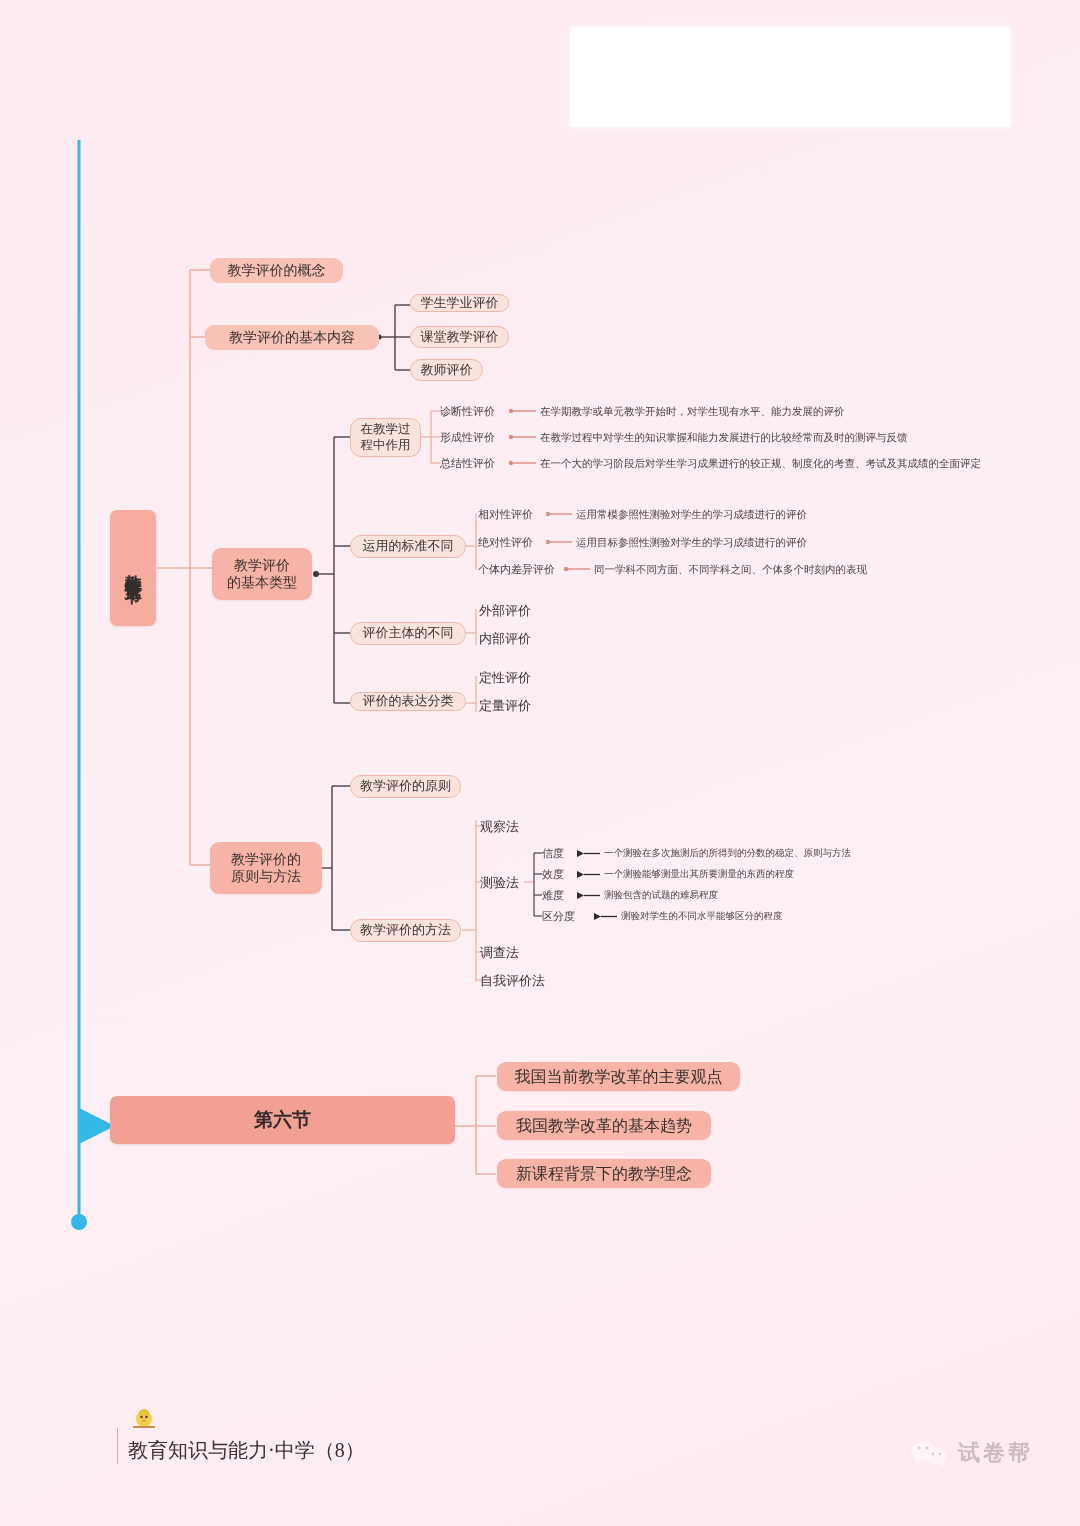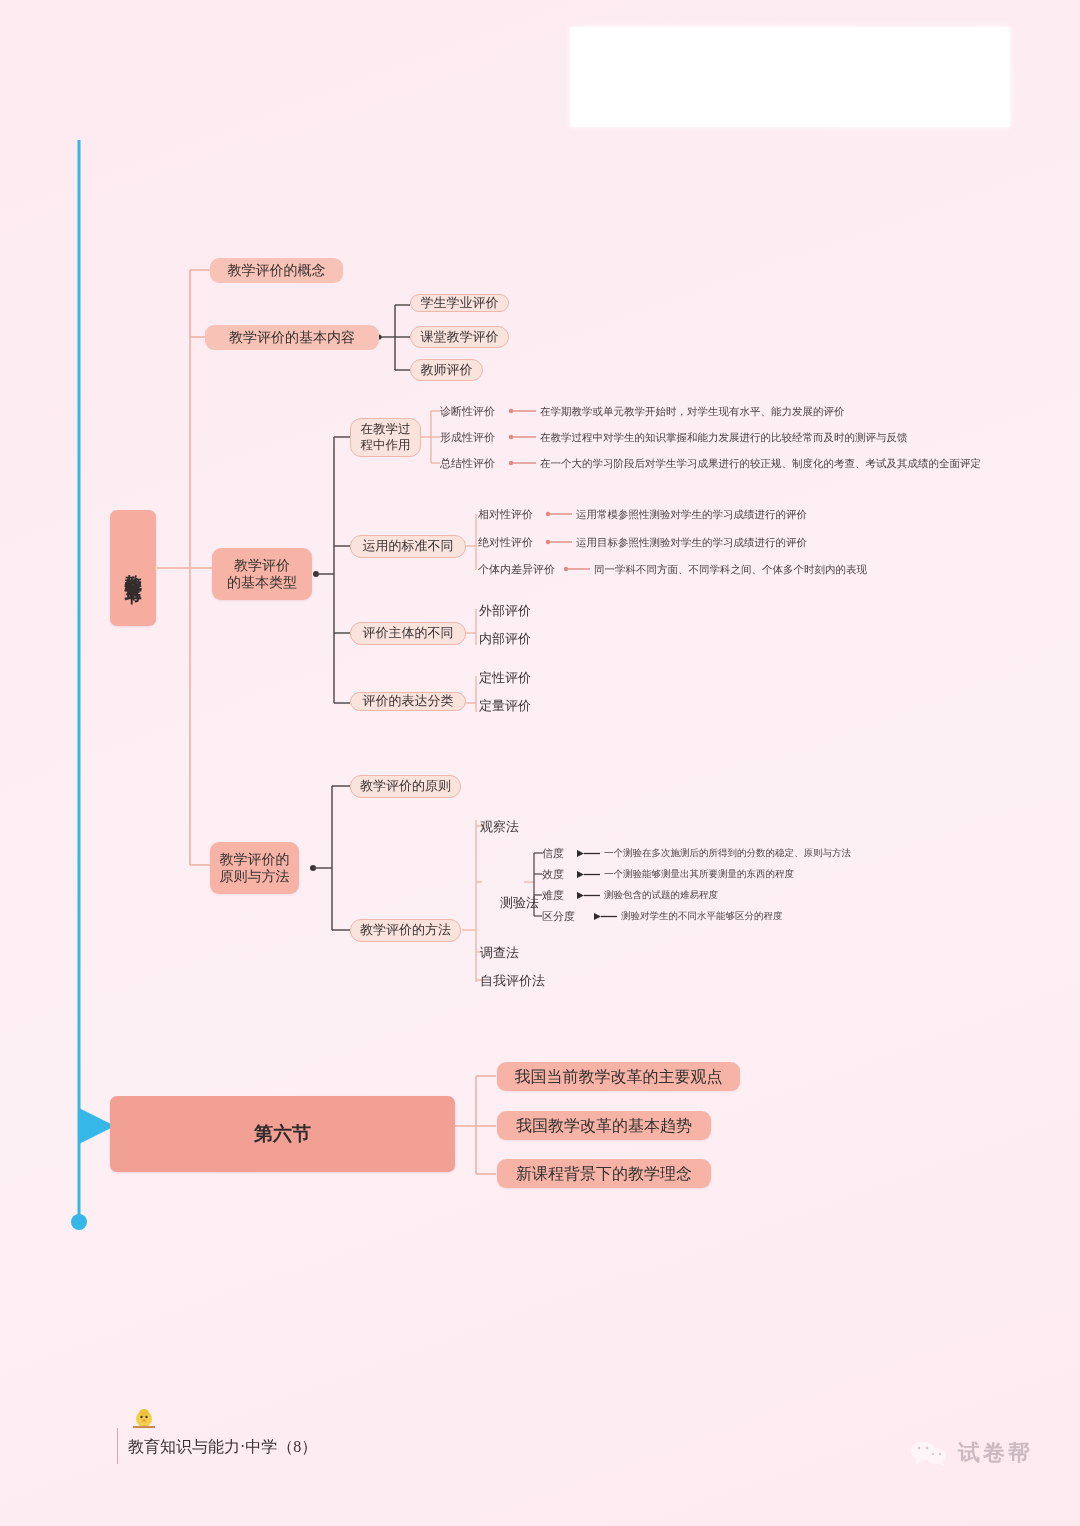--- a/index.html
+++ b/index.html
@@ -123,21 +123,21 @@
   .blank-box {
     position: absolute;
     background: #ffffff;
     border-radius: 2px;
     box-shadow: 0 0 6px rgba(255,255,255,.9);
   }
   
   .footer-text {
     position: absolute;
     font-family: "Liberation Serif", "DejaVu Serif", serif;
-    font-size: 16px;
+    font-size: 20px;
     color: #3a3032;
     white-space: nowrap;
   }
   .footer-rule {
     position: absolute;
     width: 1px;
     background: #cfa9b4;
   }
   .chick {
     position: absolute;
@@ -316,50 +316,50 @@
   </div>
   <div class="leaf" style="left:479px; top:602px;"><span>外部评价</span></div>
   <div class="leaf" style="left:479px; top:630px;"><span>内部评价</span></div>
 
   <div class="node node-pill" style="left:350px; top:692px; width:116px; height:19px; font-size:13px;">
     <span>评价的表达分类</span>
   </div>
   <div class="leaf" style="left:479px; top:669px;"><span>定性评价</span></div>
   <div class="leaf" style="left:479px; top:697px;"><span>定量评价</span></div>
 
-  <div class="node node-med" style="left:210px; top:842px; width:89px; height:52px; flex-direction:column; font-size:14px;">
+  <div class="node node-med" style="left:210px; top:842px; width:112px; height:52px; flex-direction:column; font-size:14px;">
     <span>教学评价的
 原则与方法</span>
   </div>
 
   <div class="node node-pill" style="left:350px; top:775px; width:111px; height:23px; font-size:13px;">
     <span>教学评价的原则</span>
   </div>
   <div class="node node-pill" style="left:350px; top:919px; width:111px; height:23px; font-size:13px;">
     <span>教学评价的方法</span>
   </div>
 
   <div class="leaf" style="left:480px; top:818px;"><span>观察法</span></div>
-  <div class="leaf" style="left:500px; top:874px;margin-top:20px;"><span>测验法</span></div>
+  <div class="leaf" style="left:480px; top:874px;"><span>测验法</span></div>
   <div class="leaf" style="left:480px; top:944px;"><span>调查法</span></div>
   <div class="leaf" style="left:480px; top:972px;"><span>自我评价法</span></div>
 
   <div class="leaf-sm" style="left:542px; top:846px;"><span>信度</span></div>
   <div class="desc-xs" style="left:604px; top:847px;"><span>一个测验在多次施测后的所得到的分数的稳定、原则与方法</span></div>
 
   <div class="leaf-sm" style="left:542px; top:867px;"><span>效度</span></div>
   <div class="desc-xs" style="left:604px; top:868px;"><span>一个测验能够测量出其所要测量的东西的程度</span></div>
 
   <div class="leaf-sm" style="left:542px; top:888px;"><span>难度</span></div>
   <div class="desc-xs" style="left:604px; top:889px;"><span>测验包含的试题的难易程度</span></div>
 
   <div class="leaf-sm" style="left:542px; top:909px;"><span>区分度</span></div>
   <div class="desc-xs" style="left:621px; top:910px;"><span>测验对学生的不同水平能够区分的程度</span></div>
 
-  <div class="node node-strong" style="left:110px; top:1096px; width:345px; height:76px; flex-direction:column; font-size:19px;">
+  <div class="node node-strong" style="left:110px; top:1096px; width:345px; height:48px; flex-direction:column; font-size:19px;">
     <span>第六节</span>
   </div>
 
   <div class="node node-med" style="left:497px; top:1062px; width:243px; height:29px; font-size:16px;">
     <span>我国当前教学改革的主要观点</span>
   </div>
   <div class="node node-med" style="left:497px; top:1111px; width:214px; height:29px; font-size:16px;">
     <span>我国教学改革的基本趋势</span>
   </div>
   <div class="node node-med" style="left:497px; top:1159px; width:214px; height:29px; font-size:16px;">

